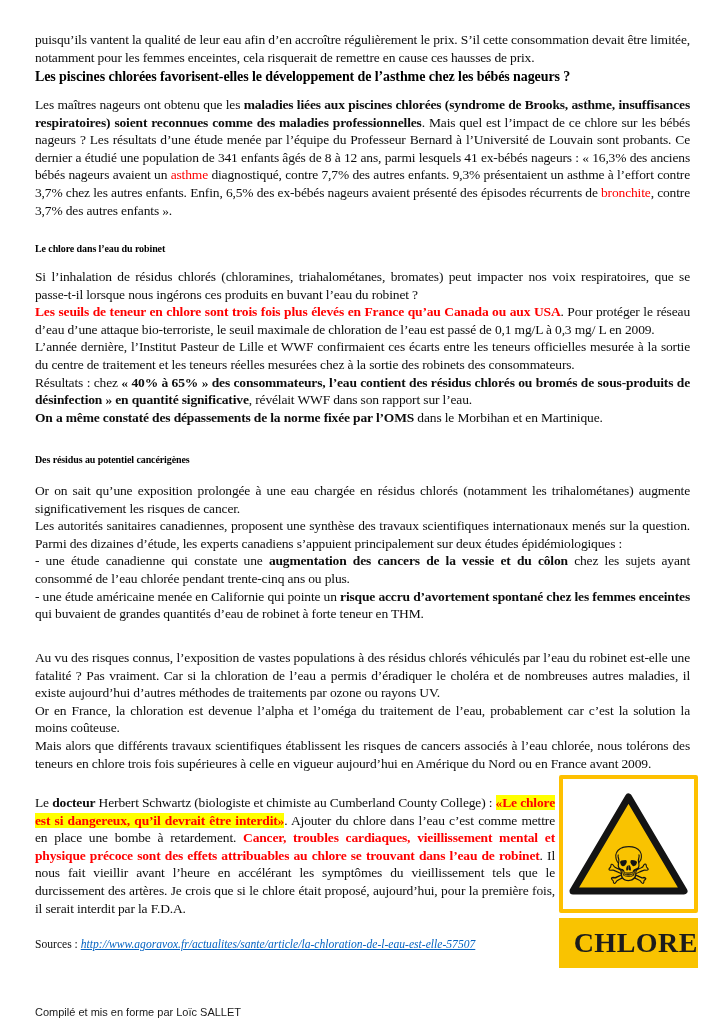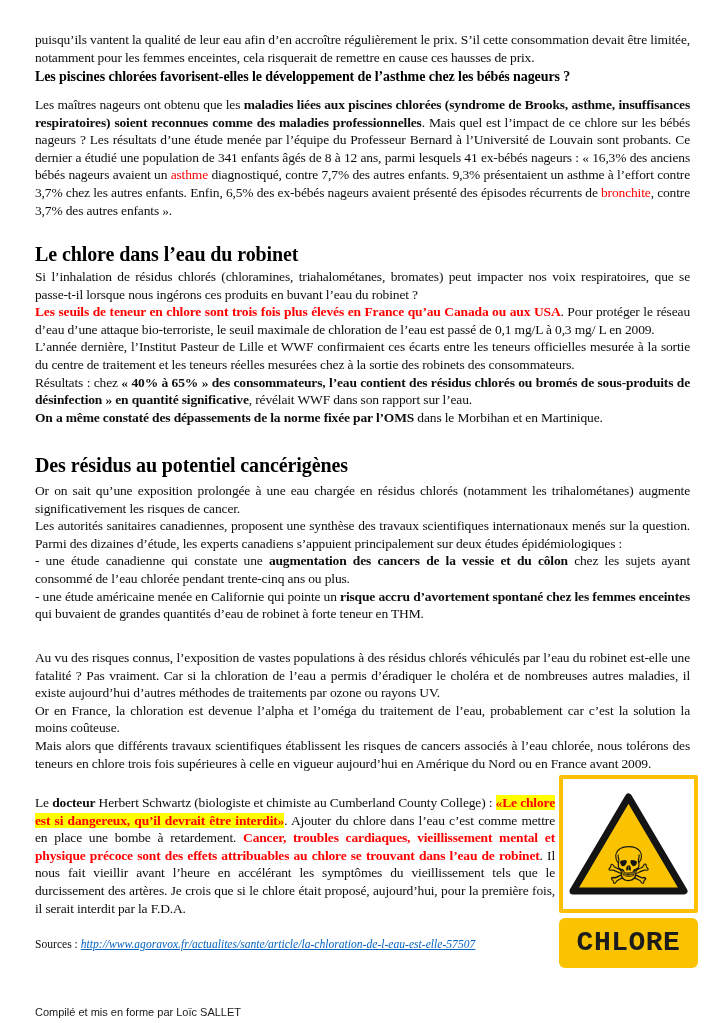--- a/index.html
+++ b/index.html
@@ -7,43 +7,43 @@
     width:724px;height:1023px;background:#ffffff;position:relative;overflow:hidden;
     font-family:"Liberation Serif", serif;color:#0d0d0d;
   }
   .block{
     position:absolute;left:35px;width:655px;
     font-size:13.5px;line-height:17.6px;letter-spacing:-0.15px;
     text-align:justify;
   }
   .heading{
     position:absolute;left:35px;font-weight:bold;white-space:nowrap;
-    font-size:20px;letter-spacing:-0.1px;color:#000;
+    font-size:10px;letter-spacing:-0.1px;color:#000;
   }
   .b{font-weight:bold;}
   .red{color:#fe0000;}
   .u{}
   .hl{background:#ffff00;}
   a.lnk{color:#0563c1;text-decoration:underline;cursor:pointer;font-style:italic;}
   .sources{font-size:11.6px;line-height:18.6px;text-align:left;letter-spacing:0;}
   .footer{
     font-family:"Liberation Sans", sans-serif;font-size:11px;line-height:16.5px;
     text-align:left;letter-spacing:0;color:#1a1a1a;margin-top:23px;
   }
   
   .sign{position:absolute;left:559px;top:775px;width:139px;}
   .sign-top{
     box-sizing:border-box;width:139px;height:138px;background:#ffffff;
     border:4px solid #fec000;border-radius:2px;
     display:flex;align-items:center;justify-content:center;
   }
   .sign-label{
     box-sizing:border-box;width:139px;height:50px;margin-top:5px;background:#f9c301;
-    color:#1c1c1c;font-family:Liberation Mono, monospace;font-weight:bold;
-    font-size:28px;line-height:50px;text-align:center;letter-spacing:0.5px;border-radius:6px;
+    color:#1c1c1c;font-family:Liberation Serif, serif;font-weight:bold;
+    font-size:28px;line-height:50px;text-align:right;letter-spacing:0.5px;
   }
 </style>
 </head>
 <body>
 
 <div class="block" style="top:31px"><span>puisqu’</span><span class="u">ils vantent la qualité de leur eau afin d’en accroître régulièrement le prix</span><span>. S’il cette consommation devait être limitée, notamment pour les femmes enceintes, cela risquerait de remettre en cause ces hausses de prix.</span></div>
 
 <div class="heading" style="top:69px;font-size:14px">Les piscines chlorées favorisent-elles le développement de l’asthme chez les bébés nageurs ?</div>
 
 <div class="block" style="top:96px"><span>Les maîtres nageurs ont obtenu que les </span><span class="b">maladies liées aux piscines chlorées (syndrome de Brooks, asthme, insuffisances respiratoires) soient reconnues comme des maladies professionnelles</span><span>. Mais quel est l’impact de ce chlore sur les bébés nageurs ? Les résultats d’une étude menée par l’équipe du Professeur Bernard à l’Université de Louvain sont probants. Ce dernier a étudié une population de 341 enfants âgés de 8 à 12 ans, parmi lesquels 41 ex-bébés nageurs : « 16,3% des anciens bébés nageurs avaient un </span><span class="red">asthme</span><span> diagnostiqué, contre 7,7% des autres enfants. 9,3% présentaient un asthme à l’effort contre 3,7% chez les autres enfants. Enfin, 6,5% des ex-bébés nageurs avaient présenté des épisodes récurrents de </span><span class="red">bronchite</span><span>, contre 3,7% des autres enfants ».</span></div>

